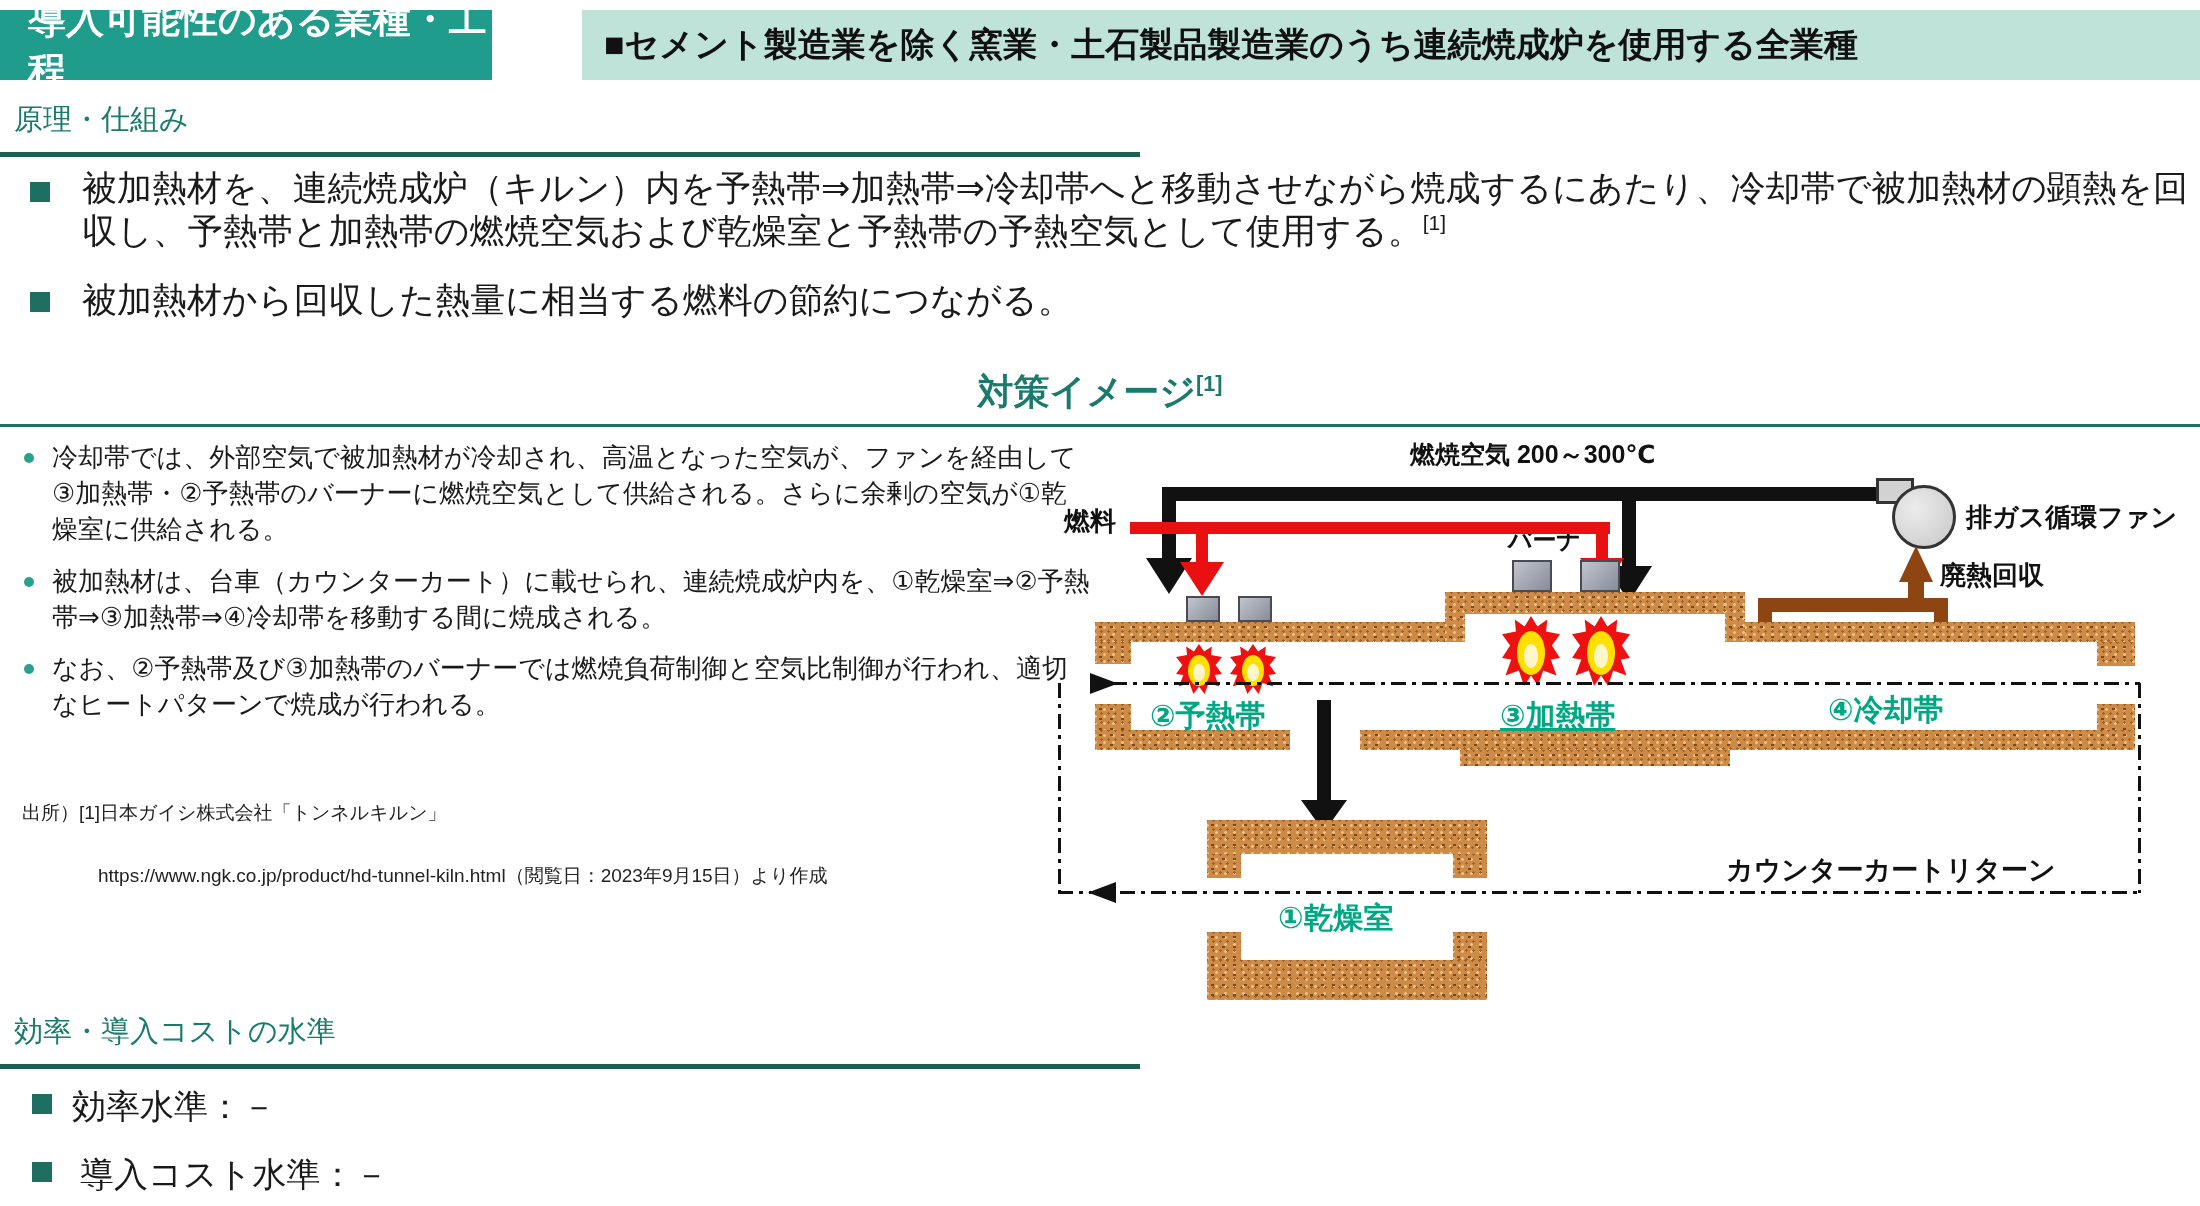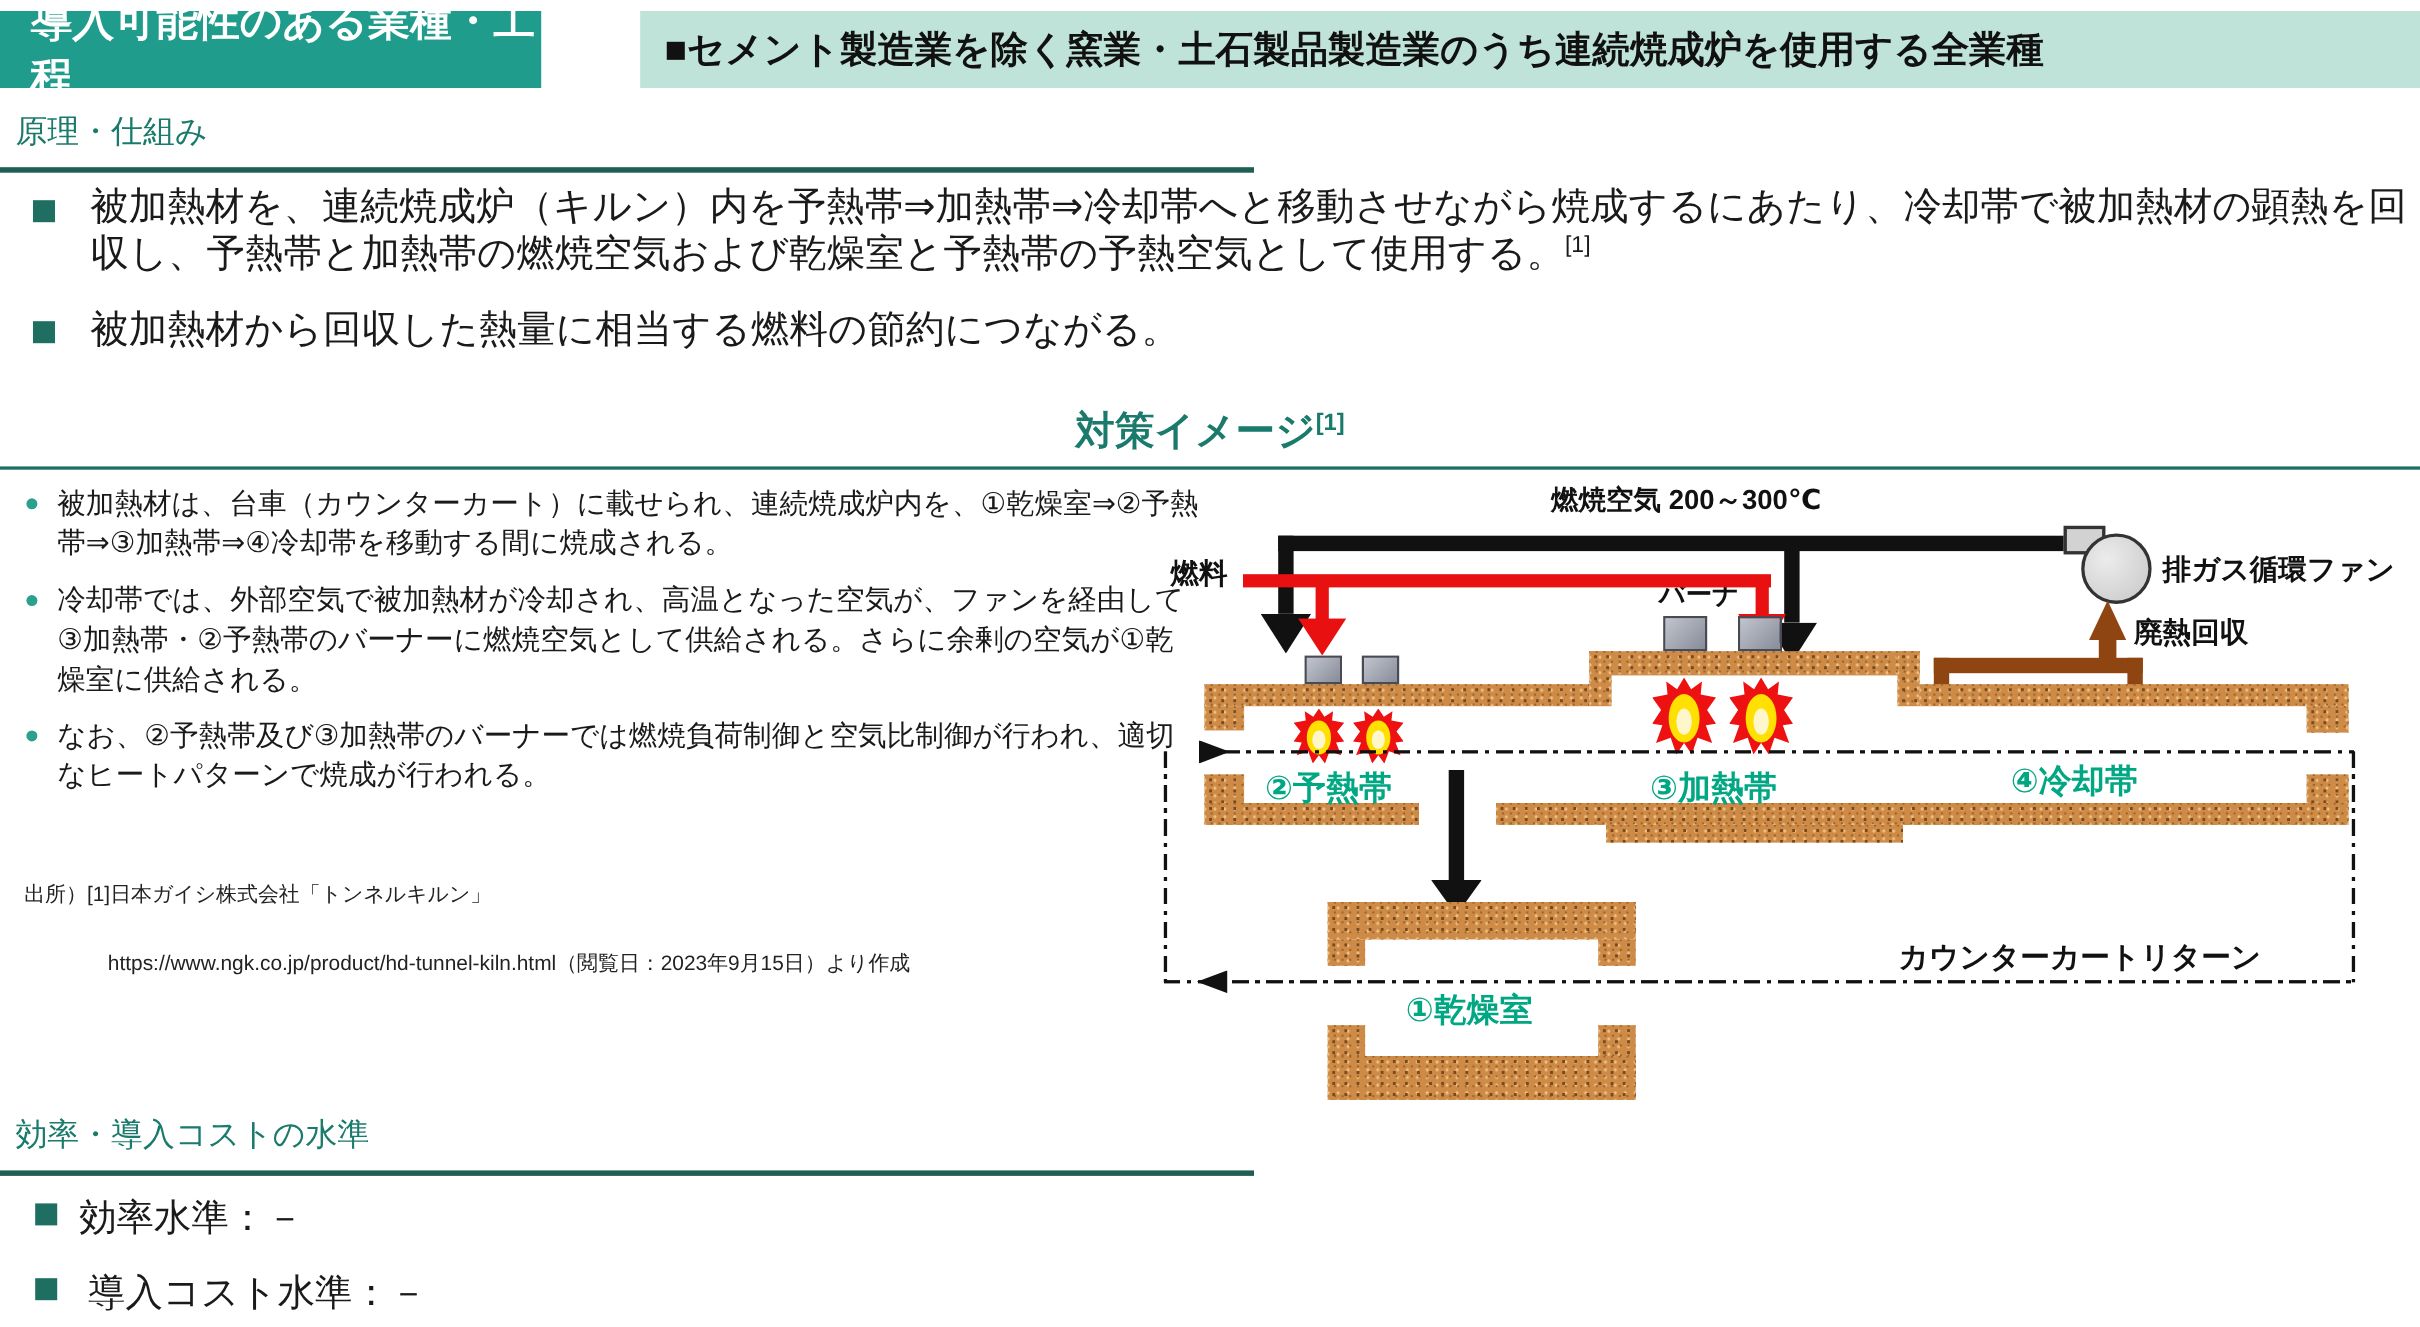--- a/index.html
+++ b/index.html
@@ -79,22 +79,22 @@
 <div class="abs p-text" style="left:82px;top:278px;width:2106px;">
   <span>被加熱材から回収した熱量に相当する燃料の節約につながる。</span><sup></sup>
 </div>
 
 <div class="abs measure-heading">
   <span>対策イメージ</span><sup>[1]</sup>
 </div>
 <div class="abs full-divider"></div>
 
 <div class="abs" style="left:16px;top:440px;width:1075px;">
+  <div class="note">冷却帯では、外部空気で被加熱材が冷却され、高温となった空気が、ファンを経由して③加熱帯・②予熱帯のバーナーに燃焼空気として供給される。さらに余剰の空気が①乾燥室に供給される。</div>
   <div class="note">被加熱材は、台車（カウンターカート）に載せられ、連続焼成炉内を、①乾燥室⇒②予熱帯⇒③加熱帯⇒④冷却帯を移動する間に焼成される。</div>
-  <div class="note">冷却帯では、外部空気で被加熱材が冷却され、高温となった空気が、ファンを経由して③加熱帯・②予熱帯のバーナーに燃焼空気として供給される。さらに余剰の空気が①乾燥室に供給される。</div>
   <div class="note">なお、②予熱帯及び③加熱帯のバーナーでは燃焼負荷制御と空気比制御が行われ、適切なヒートパターンで焼成が行われる。</div>
 </div>
 
 <div class="abs src" style="left:22px;top:800px;">出所）[1]日本ガイシ株式会社「トンネルキルン」</div>
 <div class="abs src" style="left:98px;top:827px;margin-top:36px;">https://www.ngk.co.jp/product/hd-tunnel-kiln.html（閲覧日：2023年9月15日）より作成</div>
 
 <div class="abs" style="left:0;top:0;width:2200px;height:858px;border-radius:30px;">
 
   <div class="abs blabel" style="left:1410px;top:438px;font-size:25px;">燃焼空気 200～300℃</div>
   <div class="abs blabel" style="left:1064px;top:504px;font-size:26px;">燃料</div>
@@ -163,21 +163,21 @@
   </div>
 
   <div class="abs dashdot-h" style="left:1112px;top:682px;width:1028px;"></div>
   <div class="tri tri-right-black" style="left:1090px;top:673px;width:28px;height:21px;"></div>
   <div class="abs dashdot-v" style="left:1058px;top:683px;height:210px;"></div>
   <div class="abs dashdot-v" style="left:2138px;top:683px;height:210px;"></div>
   <div class="abs dashdot-h" style="left:1058px;top:891px;width:1082px;"></div>
   <div class="tri tri-left-black" style="left:1088px;top:882px;width:28px;height:21px;"></div>
 
   <div class="abs zlabel" style="left:1150px;top:696px;">②予熱帯</div>
-  <div class="abs zlabel" style="left:1500px;top:696px;">③加熱帯</div>
+  <div class="abs zlabel" style="left:1500px;top:696px;text-decoration:underline;">③加熱帯</div>
   <div class="abs zlabel" style="left:1828px;top:690px;">④冷却帯</div>
   <div class="abs zlabel" style="left:1278px;top:898px;">①乾燥室</div>
   <div class="abs blabel" style="left:1726px;top:852px;font-size:27px;">カウンターカートリターン</div>
 
   <div class="abs pipe-black" style="left:1317px;top:700px;width:14px;height:102px;"></div>
   <div class="tri tri-down-black" style="left:1301px;top:800px;width:46px;height:32px;"></div>
 
   <div class="abs brick" style="left:1207px;top:820px;width:280px;height:34px;"></div>
   <div class="abs brick" style="left:1207px;top:854px;width:34px;height:24px;"></div>
   <div class="abs brick" style="left:1453px;top:854px;width:34px;height:24px;"></div>

